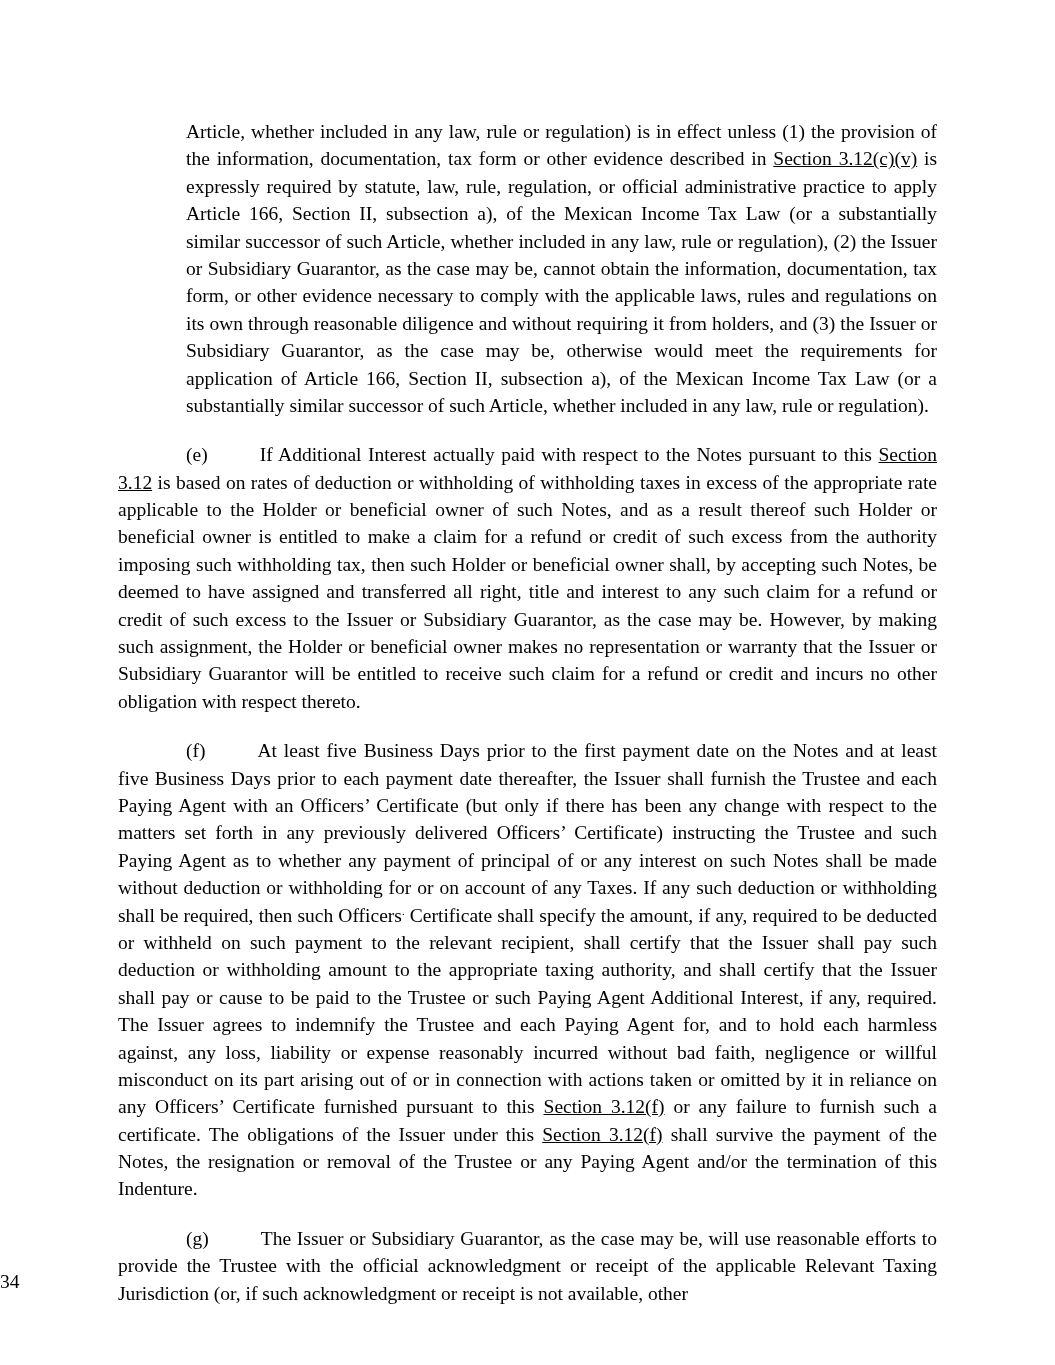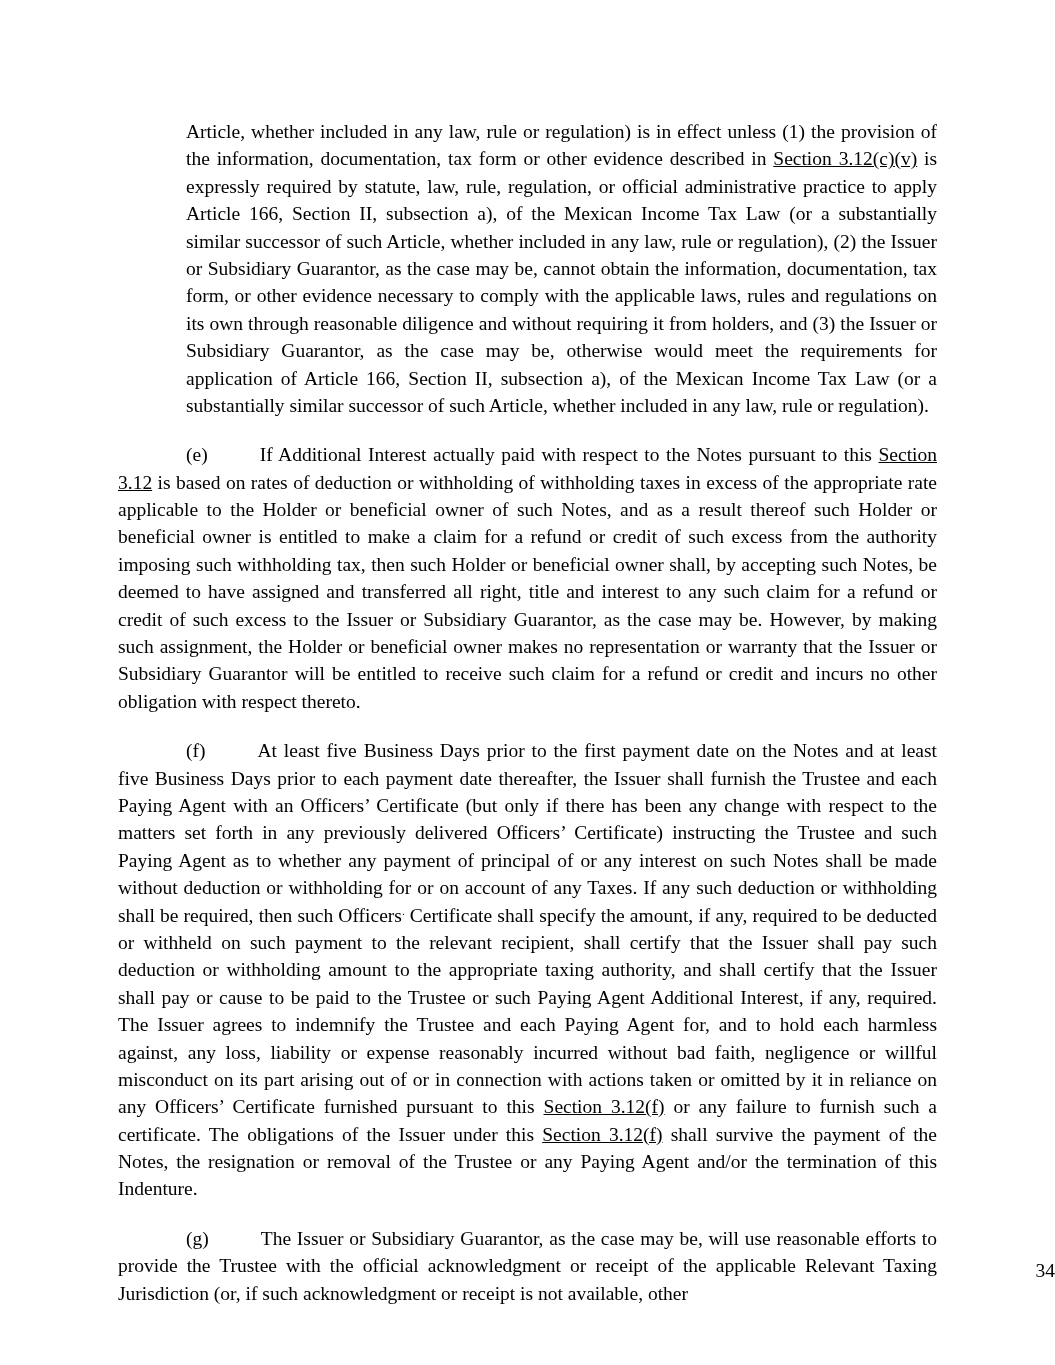--- a/index.html
+++ b/index.html
@@ -53,22 +53,22 @@
   }
   .sup-dot {
     vertical-align: super;
     font-size: 11px;
     line-height: 0;
   }
   .page-number {
     position: absolute;
     left: 0;
     right: 0;
-    bottom: 83px;
-    text-align: right;
+    bottom: 72px;
+    text-align: left;
     font-size: 19.5px;
   }
 </style>
 </head>
 <body>
 
 <div class="page">
   <div class="doc-body" id="doc-body">
       <div class="para-indented"><span>Article, whether included in any law, rule or regulation) is in effect unless (1) the provision of the information, documentation, tax form or other evidence described in </span><span class="uline">Section 3.12(c)(v)</span><span> is expressly required by statute, law, rule, regulation, or official administrative practice to apply Article 166, Section II, subsection a), of the Mexican Income Tax Law (or a substantially similar successor of such Article, whether included in any law, rule or regulation), (2) the Issuer or Subsidiary Guarantor, as the case may be, cannot obtain the information, documentation, tax form, or other evidence necessary to comply with the applicable laws, rules and regulations on its own through reasonable diligence and without requiring it from holders, and (3) the Issuer or Subsidiary Guarantor, as the case may be, otherwise would meet the requirements for application of Article 166, Section II, subsection a), of the Mexican Income Tax Law (or a substantially similar successor of such Article, whether included in any law, rule or regulation).</span></div>
       <div class="para"><span class="lead-tab">&nbsp;</span><span>(e)</span><span class="label-gap">&nbsp;</span><span>If Additional Interest actually paid with respect to the Notes pursuant to this </span><span class="uline">Section 3.12</span><span> is based on rates of deduction or withholding of withholding taxes in excess of the appropriate rate applicable to the Holder or beneficial owner of such Notes, and as a result thereof such Holder or beneficial owner is entitled to make a claim for a refund or credit of such excess from the authority imposing such withholding tax, then such Holder or beneficial owner shall, by accepting such Notes, be deemed to have assigned and transferred all right, title and interest to any such claim for a refund or credit of such excess to the Issuer or Subsidiary Guarantor, as the case may be. However, by making such assignment, the Holder or beneficial owner makes no representation or warranty that the Issuer or Subsidiary Guarantor will be entitled to receive such claim for a refund or credit and incurs no other obligation with respect thereto.</span></div>

